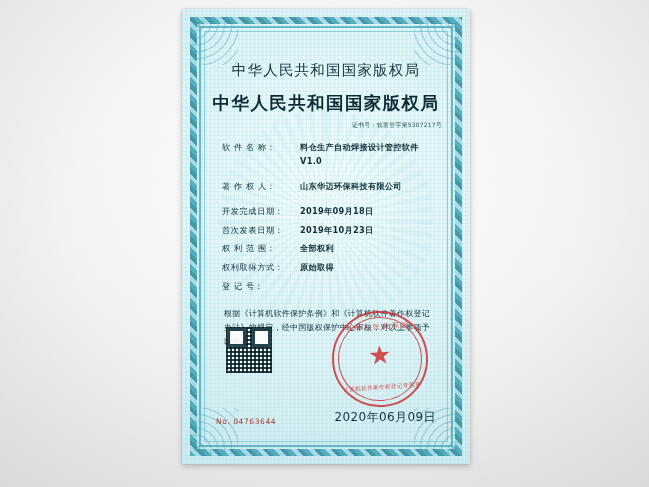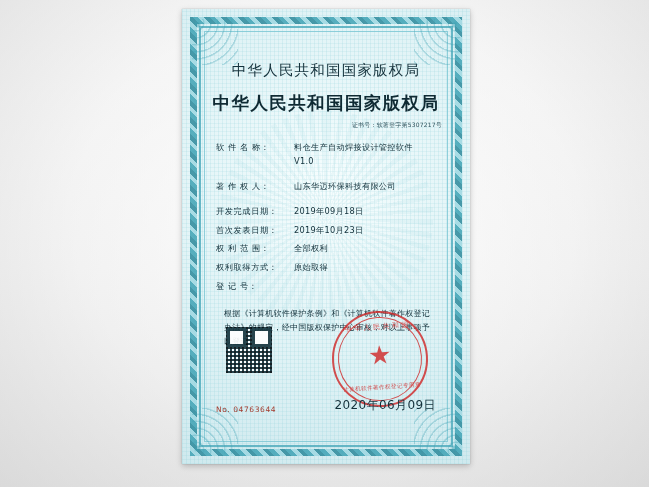--- a/index.html
+++ b/index.html
@@ -117,40 +117,41 @@
   .cert-no {
     text-align: right;
     font-size: 6px;
     color: #31535d;
     margin-top: 6px;
     padding-right: 2px;
     letter-spacing: 0.2px;
   }
   .fields {
     margin-top: 12px;
-    padding-left: 8px;
+    padding-left: 14px;
     padding-right: 8px;
   }
   .field-row {
     display: flex;
     align-items: flex-start;
     font-size: 8.2px;
     color: #12303a;
     margin-bottom: 7px;
     line-height: 1.45;
   }
   .field-label {
     width: 78px;
     flex: 0 0 78px;
     letter-spacing: 0.6px;
     white-space: nowrap;
   }
   .field-value {
     flex: 1;
     letter-spacing: 0.3px;
+    font-weight: bold;
   }
   .field-value .sub {
     display: block;
     margin-top: 2px;
   }
   .spacer-sm { height: 6px; }
   .statement {
     margin-top: 14px;
     padding-left: 16px;
     padding-right: 14px;
@@ -220,21 +221,21 @@
   .seal-bottom {
     position: absolute;
     left: 0; right: 0; bottom: 14px;
     text-align: center;
     font-size: 5.6px;
     line-height: 1.3;
     letter-spacing: 0.4px;
   }
   .footer {
     position: absolute;
-    left: 0; right: 0; bottom: 24px;
+    left: 0; right: 0; bottom: 12px;
     display: flex;
     justify-content: space-between;
     align-items: flex-end;
     padding: 0 8px;
   }
   .footer-no {
     font-size: 7.5px;
     color: #a33b2d;
     letter-spacing: 0.6px;
   }

